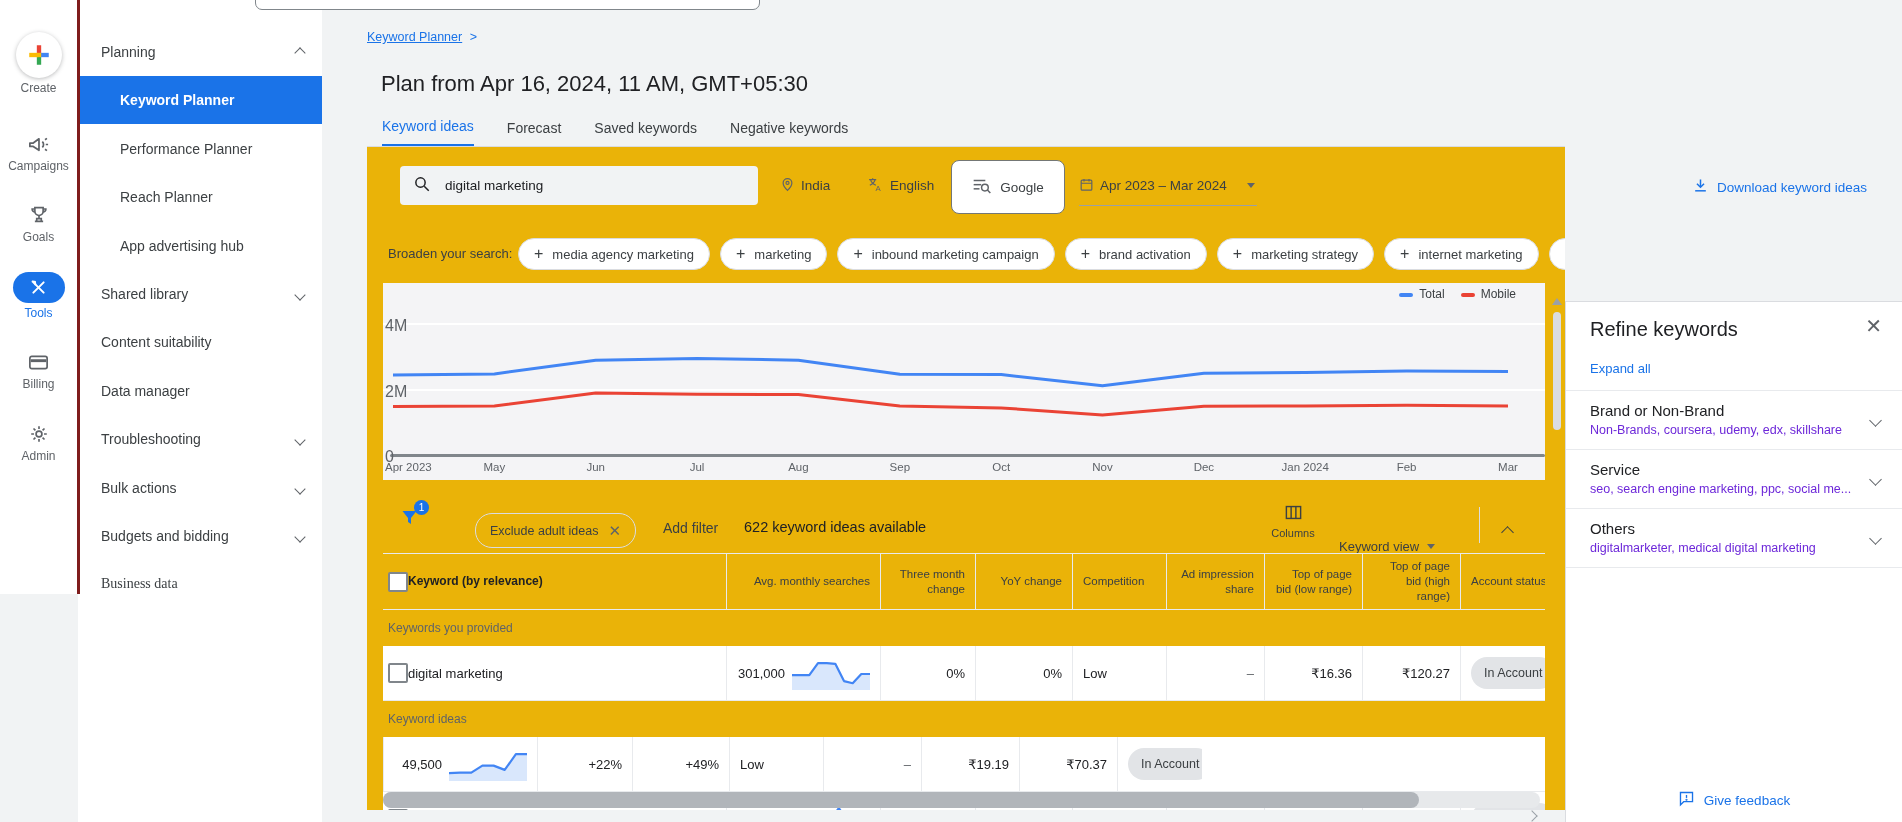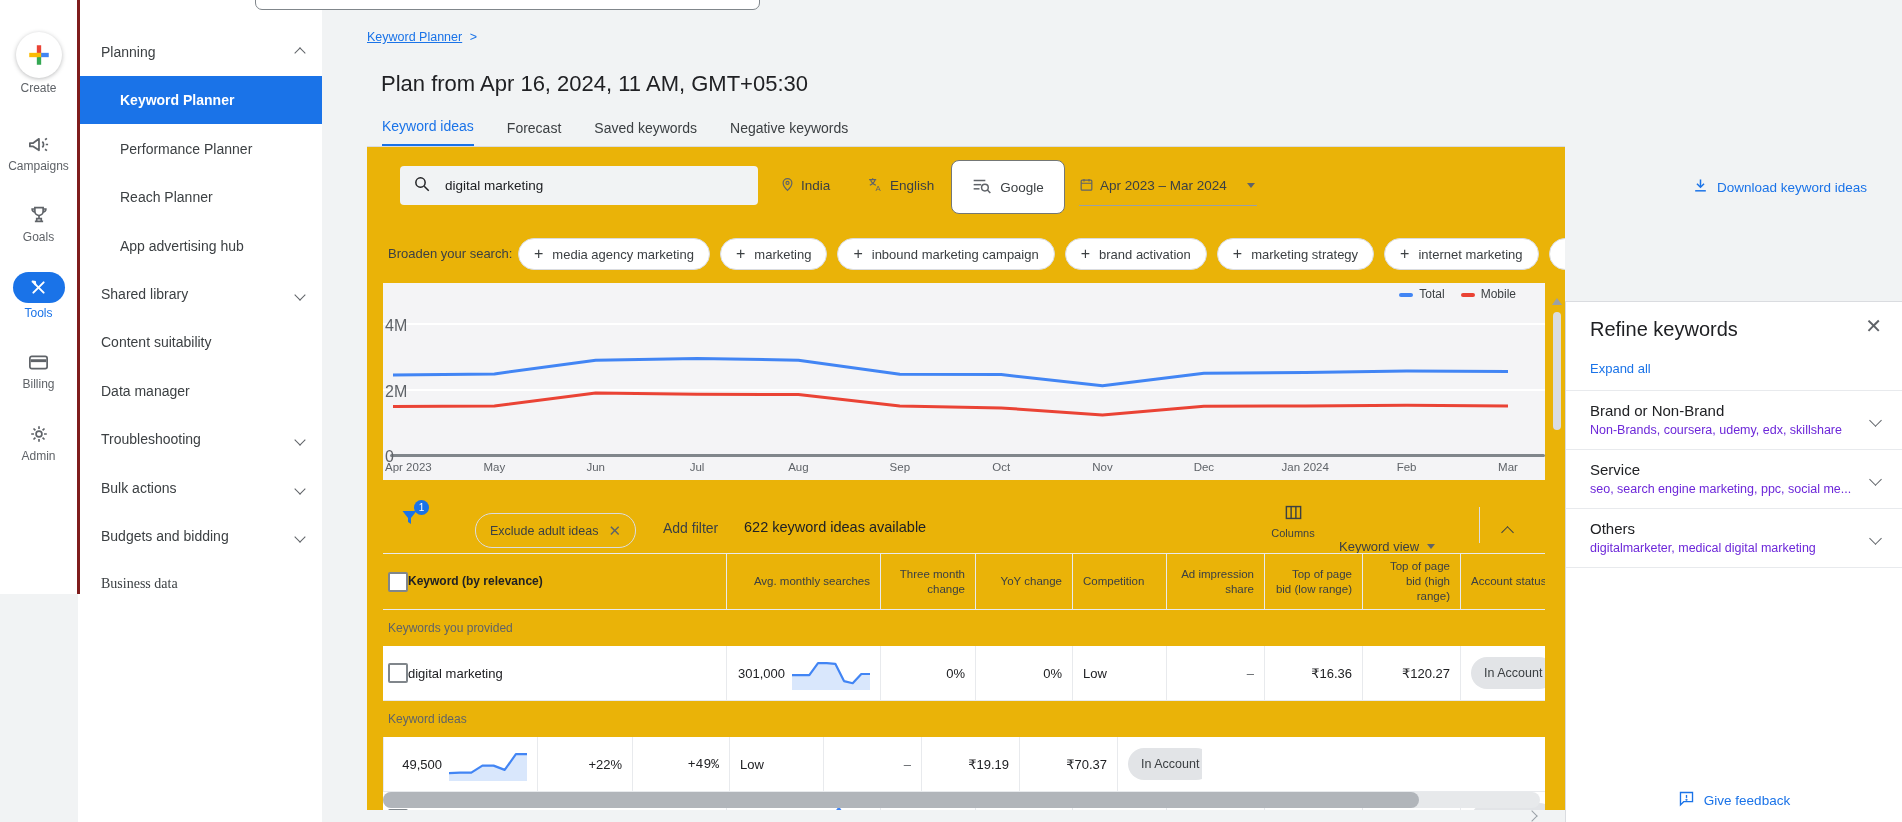--- a/index.html
+++ b/index.html
@@ -443,21 +443,21 @@
           <div class="sec-label">Keyword ideas</div>
           <div class="t-row">
             <div class="t-cell r bordered" style="width:154px;flex:none;gap:7px;">
               <span>49,500</span>
               <svg width="78" height="34">
                 <polygon points="0.0,26.1 11.1,25.6 22.3,25.6 33.4,18.6 44.6,18.6 55.7,22.9 66.9,7.2 78.0,7.2 78,34 0,34" fill="#d2e3fc" opacity="0.85"></polygon>
                 <polyline points="0.0,26.1 11.1,25.6 22.3,25.6 33.4,18.6 44.6,18.6 55.7,22.9 66.9,7.2 78.0,7.2" fill="none" stroke="#4285f4" stroke-width="2.2" stroke-linejoin="round"></polyline>
               </svg>
             </div>
             <div class="t-cell r bordered" style="width:95px;flex:none;">+22%</div>
-            <div class="t-cell r bordered" style="width:97px;flex:none;font-family:Liberation Mono, monospace;">+49%</div>
+            <div class="t-cell r bordered" style="width:97px;flex:none;">+49%</div>
             <div class="t-cell bordered" style="width:94px;flex:none;">Low</div>
             <div class="t-cell r bordered dash-val" style="width:98px;flex:none;">–</div>
             <div class="t-cell r bordered" style="width:98px;flex:none;">₹19.19</div>
             <div class="t-cell r bordered" style="width:98px;flex:none;">₹70.37</div>
             <div class="t-cell bordered" style="width:85px;flex:none;padding-right:0;">
               <span class="pill">In Account</span>
             </div>
           </div>
           <div class="t-row">
             <div class="t-cell kw-cell" style="width:343px;flex:none;">

